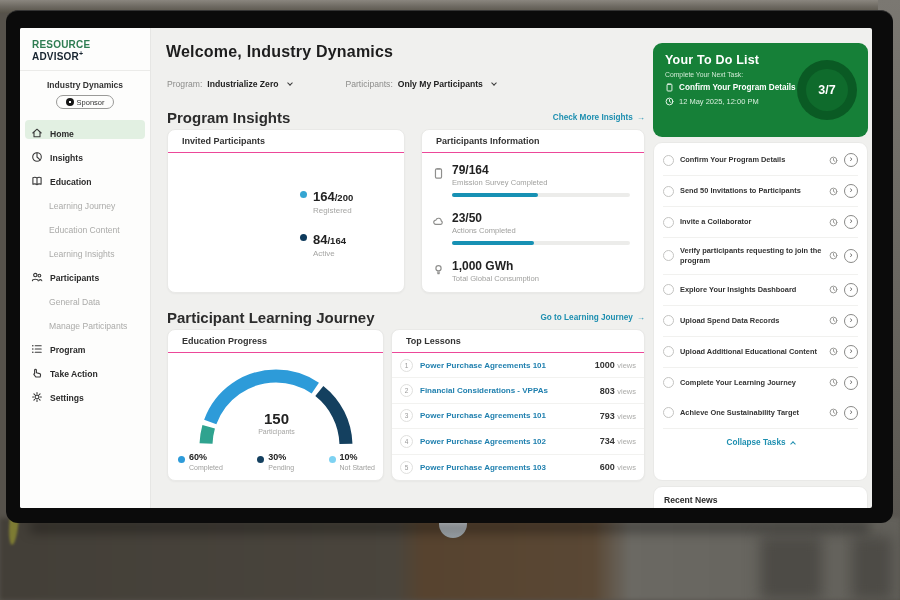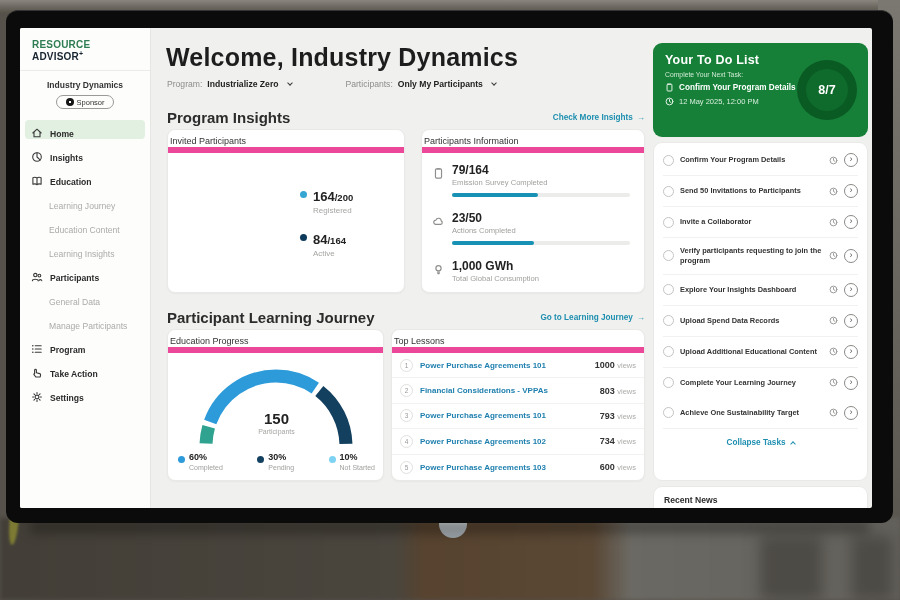--- a/index.html
+++ b/index.html
@@ -39,35 +39,35 @@
   .sponsor .sdot { width:8px; height:8px; border-radius:50%; background:radial-gradient(circle at 50% 50%, #fff 0 1.2px, #161616 1.3px); }
   .nav { display:flex; flex-direction:column; gap:5px; padding:2px 5px; }
   .nav-item { display:flex; align-items:flex-end; gap:7px; height:19px; padding:0 6px; border-radius:4px;
               font-size:8.6px; font-weight:bold; color:#2b2b2b; cursor:pointer; }
   .nav-item.active { background:#e2f0e2; }
   .nav-item.sub { padding-left:24px; font-weight:normal; color:#ababa9; }
   .nicon { width:12px; height:12px; color:#3a3a3a; display:flex; }
   .nicon svg { width:12px; height:12px; }
 
   
-  .h1 { position:absolute; left:146px; top:15px; font-size:25px; font-weight:bold; color:#1d1d1d; letter-spacing:.2px; }
+  .h1 { position:absolute; left:146px; top:15px; font-size:16px; font-weight:bold; color:#1d1d1d; letter-spacing:.2px; }
   .filters { position:absolute; left:147px; top:51px; display:flex; gap:54px; font-size:8.6px; color:#8d8d8b; align-items:center; }
   .fgroup { display:flex; align-items:center; gap:5px; }
   .fval { color:#222; font-weight:bold; cursor:pointer; }
   .chev { display:inline-block; width:4px; height:4px; border-right:1.3px solid #3a3a3a; border-bottom:1.3px solid #3a3a3a;
           transform:rotate(45deg); margin-left:4px; margin-bottom:2px; }
   .secrow { position:absolute; display:flex; justify-content:space-between; align-items:center; width:478px; left:147px; }
   .sechead { font-size:15px; font-weight:bold; color:#2c2c2c; }
   .seclink { font-size:8.2px; font-weight:bold; color:#1e8fb0; cursor:pointer; }
   .seclink::after { content:"\2192"; margin-left:4px; }
 
   .card { position:absolute; background:#fff; border:1px solid #e9e9e7; border-radius:8px;
           box-shadow:0 1px 2px rgba(0,0,0,.04); }
-  .chead { height:23px; line-height:23px; padding:0 2px; font-size:9px; font-weight:normal; color:#333;
-           border-bottom:6px solid #ec4899; }
+  .chead { height:23px; line-height:23px; padding:0 14px; font-size:9px; font-weight:bold; color:#333;
+           border-bottom:1px solid #ec4899; }
 
   
   .donut-wrap { position:absolute; left:5px; top:9px; width:120px; height:120px; }
   .donut-center { position:absolute; left:0; top:38px; width:120px; text-align:center; }
   .donut-center .v { font-size:11px; font-weight:bold; color:#222; }
   .donut-center .l { font-size:6.3px; color:#a5a5a3; width:56px; margin:2px auto 0; line-height:1.25; }
   .dlegend { position:absolute; left:132px; top:34px; display:flex; flex-direction:column; gap:15px; }
   .dlegend-row { display:flex; gap:6px; }
   .dot { width:7px; height:7px; border-radius:50%; margin-top:4px; flex:none; }
   .dl-v { font-size:13px; font-weight:bold; color:#222; } .dl-t { font-size:9.5px; font-weight:bold; color:#222; }
@@ -402,21 +402,21 @@
     <div class="tg-row">
       <span class="ticon">
             <svg class="icon" viewBox="0 0 10 10" stroke-width="1">
               <circle cx="5" cy="5" r="3.8"></circle>
               <path d="M5 2.8V5l1.6 1"></path>
             </svg>
           </span>
       <span class="tg-due">12 May 2025, 12:00 PM</span>
     </div>
     <div class="counter">
-      <div class="counter-in">8/7</div>
+      <div class="counter-in">3/7</div>
     </div>
   </div>
 
   <div class="tasks-card">
     <div class="task-row">
       <span class="tcheck"></span>
       <span class="tlabel">Confirm Your Program Details</span>
       <span class="tclock">
             <svg class="icon" viewBox="0 0 10 10" stroke-width="1">
               <circle cx="5" cy="5" r="3.8"></circle>

